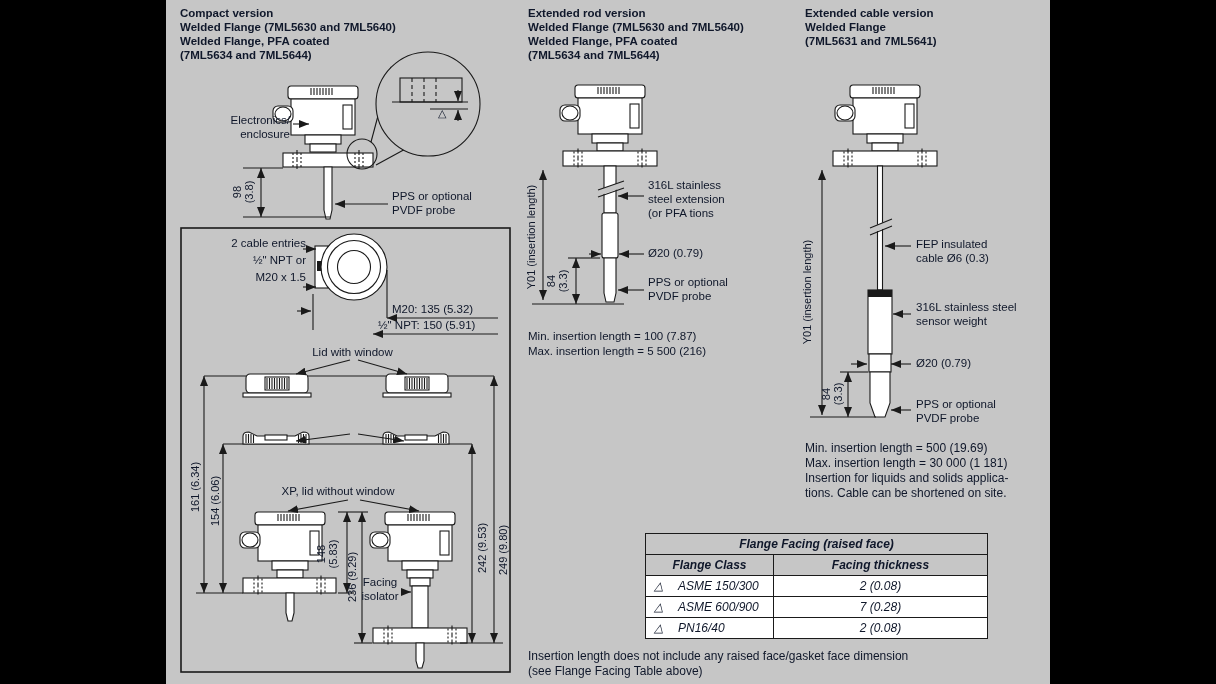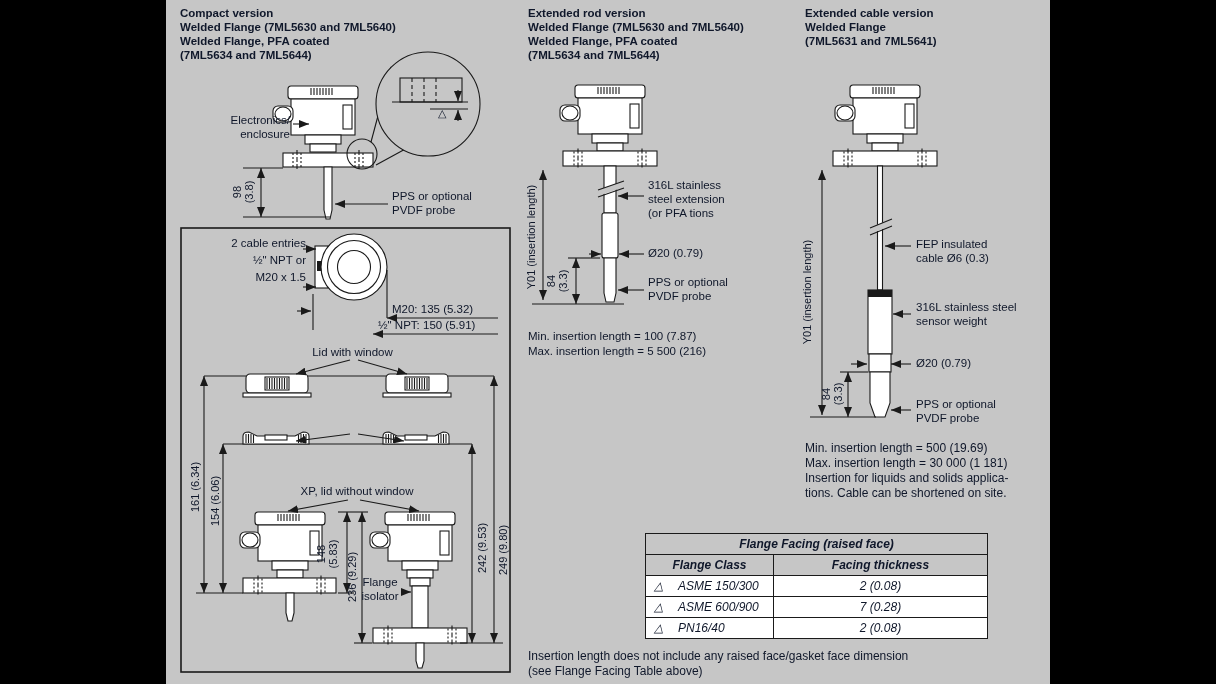--- a/index.html
+++ b/index.html
@@ -235,23 +235,23 @@
 
   <div class="lbl rt" style="left:196px; top:235px; width:110px; line-height:17px;">
     <div>2 cable entries</div>
     <div>½" NPT or</div>
     <div>M20 x 1.5</div>
   </div>
   <div class="lbl" style="left:392px; top:303px;">M20: 135 (5.32)</div>
   <div class="lbl" style="left:378px; top:319px;">½" NPT: 150 (5.91)</div>
 
   <div class="lbl ct" style="left:290px; top:346px; width:125px;">Lid with window</div>
-  <div class="lbl ct" style="left:272px; top:485px; width:170px;">XP, lid without window</div>
+  <div class="lbl ct" style="left:253px; top:485px; width:170px;">XP, lid without window</div>
   <div class="lbl ct" style="left:356px; top:576px; width:48px;">
-    <div>Flange</div>
+    <div>Facing</div>
     <div>isolator</div>
   </div>
 
   <div class="v" style="left:195px; top:487px;">161 (6.34)</div>
   <div class="v" style="left:215px; top:501px;">154 (6.06)</div>
   <div class="v" style="left:327px; top:554px;">
     <div>148</div>
     <div>(5.83)</div>
   </div>
   <div class="v" style="left:352px; top:577px;">236 (9.29)</div>

